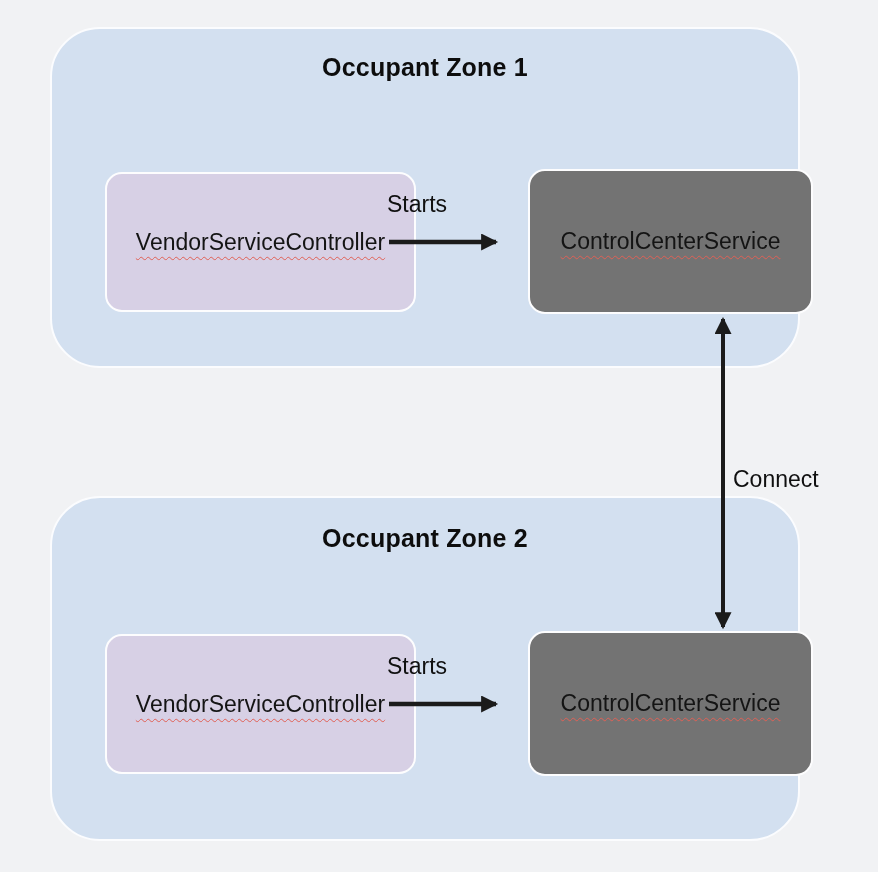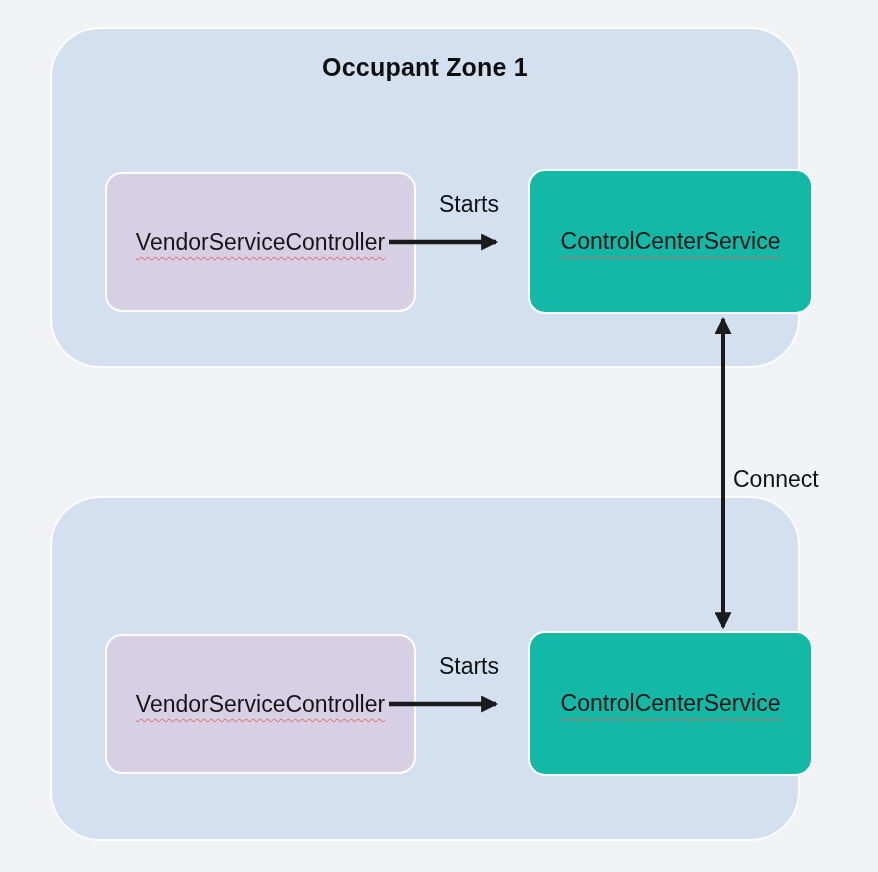--- a/index.html
+++ b/index.html
@@ -57,61 +57,62 @@
   .node.vendor {
     left: 77px;
     width: 311px;
     height: 140px;
     background: #d7d0e5;
   }
   .node.control {
     left: 500px;
     width: 285px;
     height: 145px;
-    background: #14b8a6;
+    background: #737373;
   }
   #v1 { top: 172px; }
   #g1 { top: 169px; }
   #v2 { top: 634px; }
   #g2 { top: 631px; }
   .squiggle {
     text-decoration-line: underline;
     text-decoration-style: wavy;
     text-decoration-color: #e06055;
     text-decoration-thickness: 1px;
     text-underline-offset: 6px;
   }
   .edge-label {
     position: absolute;
     font-size: 23px;
     color: #101010;
   }
   .starts-label {
     left: 387px;
     width: 112px;
-    text-align: right;
+    text-align: left;
   }
   #starts1-label { top: 191px; }
   #starts2-label { top: 653px; }
   #connect-label { left: 733px; top: 436px; margin-top: 30px; }
   .arrows-layer {
     position: absolute;
     left: 0; top: 0;
     pointer-events: none;
   }
 </style>
 </head>
 <body>
 
 <div class="canvas">
 
   <div class="zone" id="zone1"></div>
   <div class="zone" id="zone2"></div>
 
   <div class="zone-title" id="zone1-title">Occupant Zone 1</div>
+  <div class="zone-title" id="zone2-title">Occupant Zone 2</div>
 
   <div class="node vendor" id="v1">
     <span class="squiggle">VendorServiceController</span>
   </div>
   <div class="node control" id="g1">
     <span class="squiggle">ControlCenterService</span>
   </div>
 
   <div class="node vendor" id="v2">
     <span class="squiggle">VendorServiceController</span>

